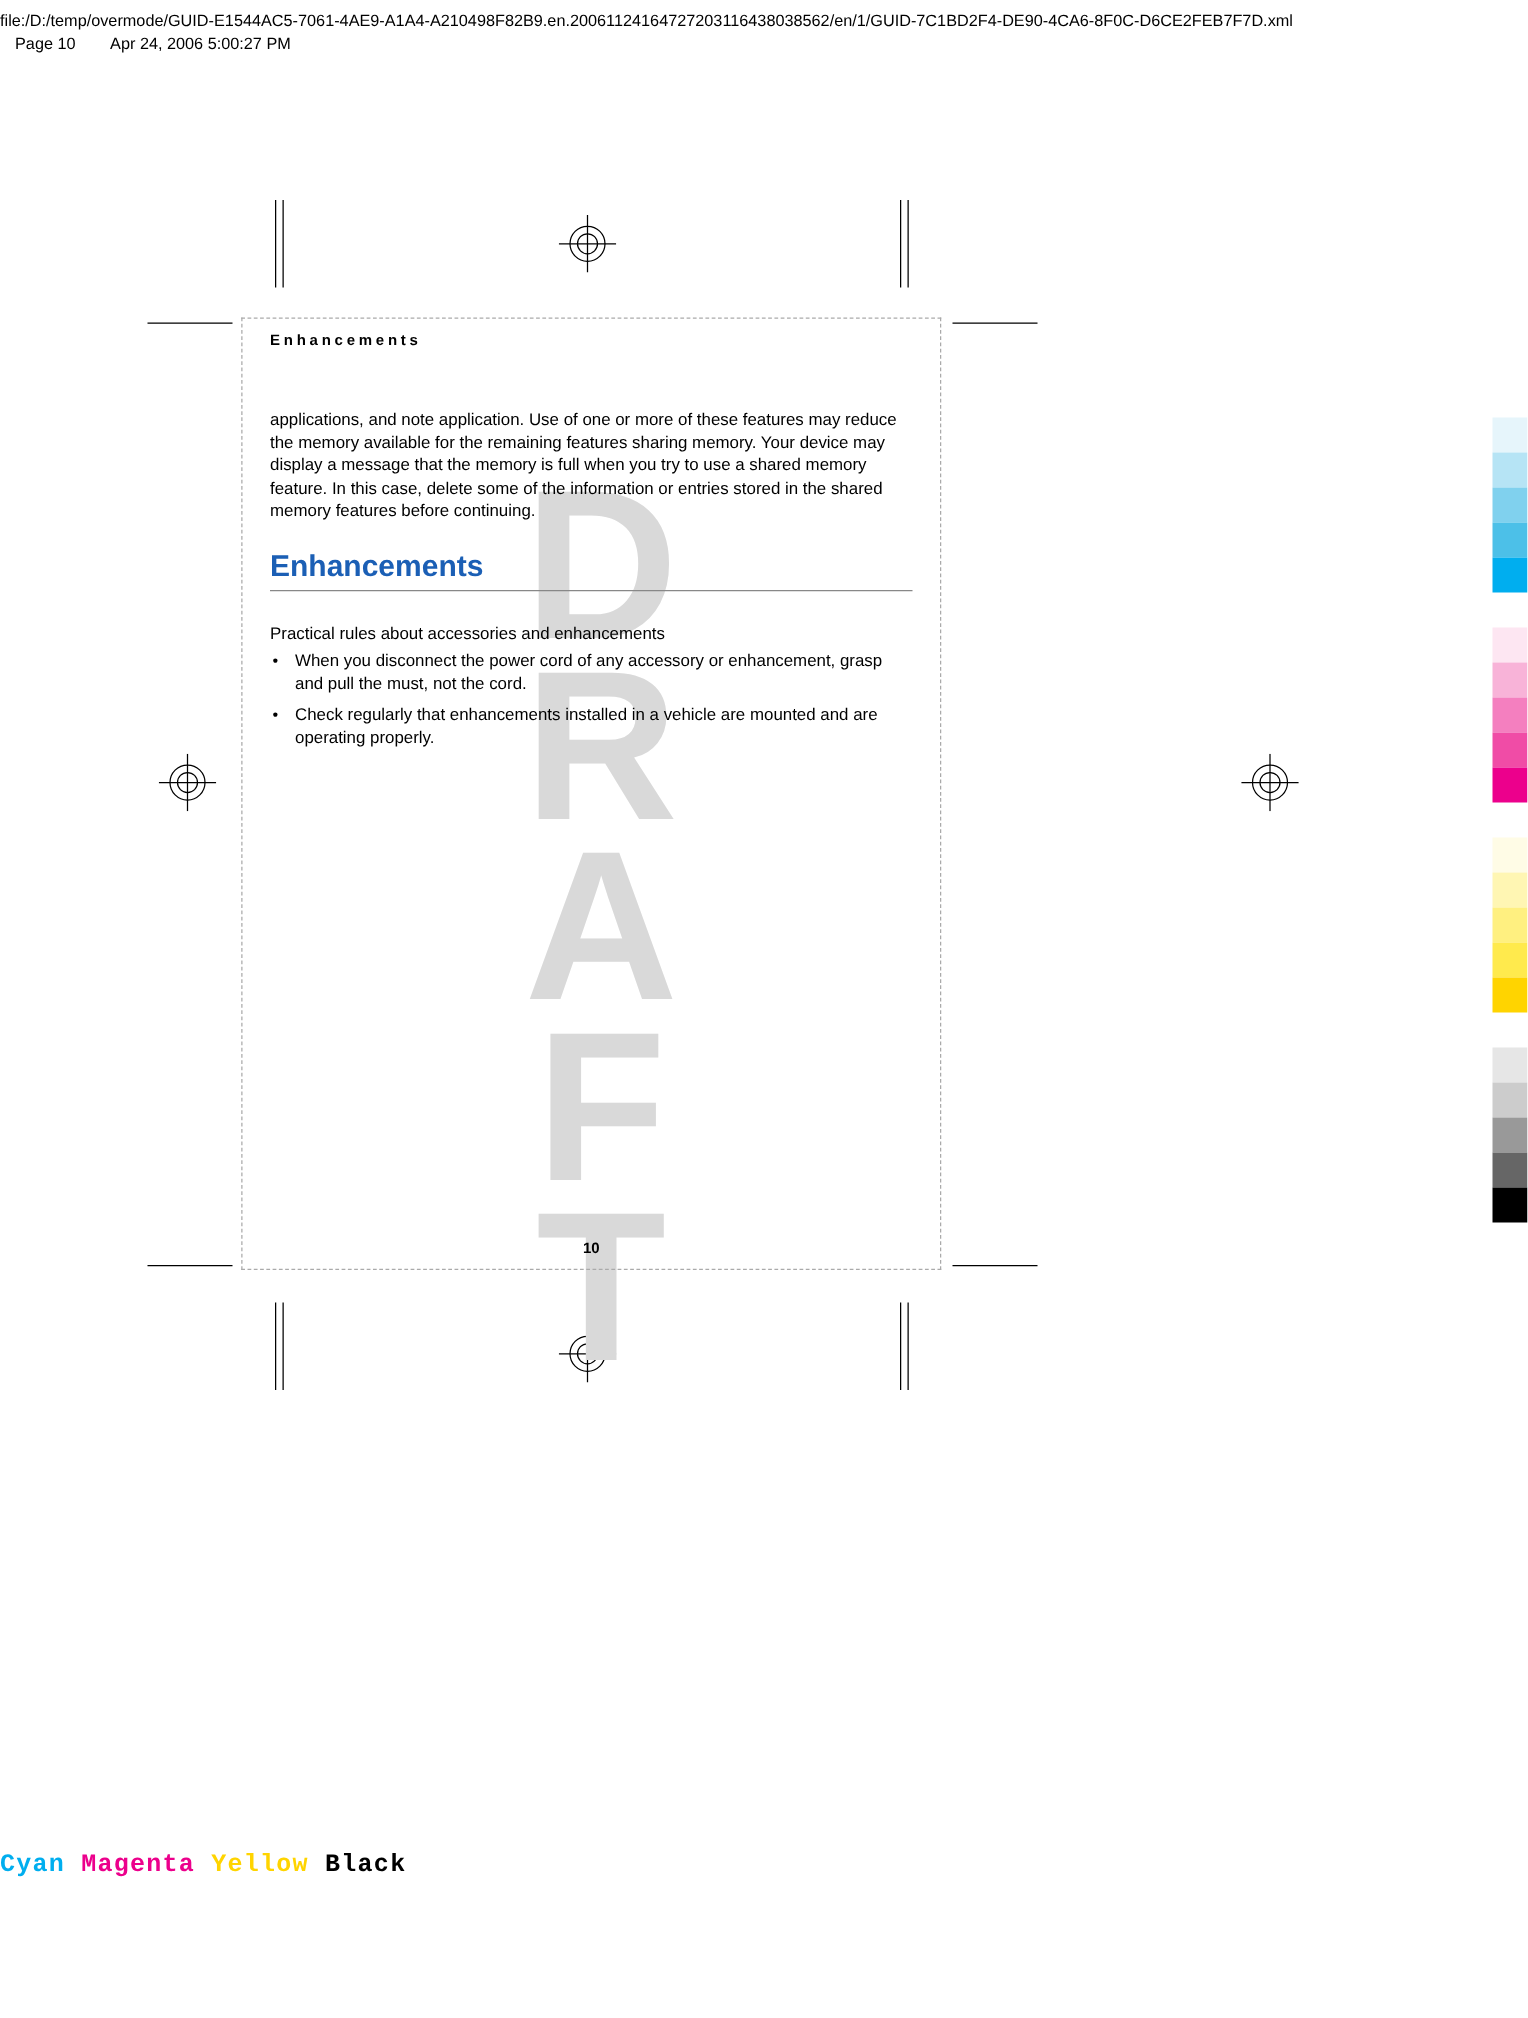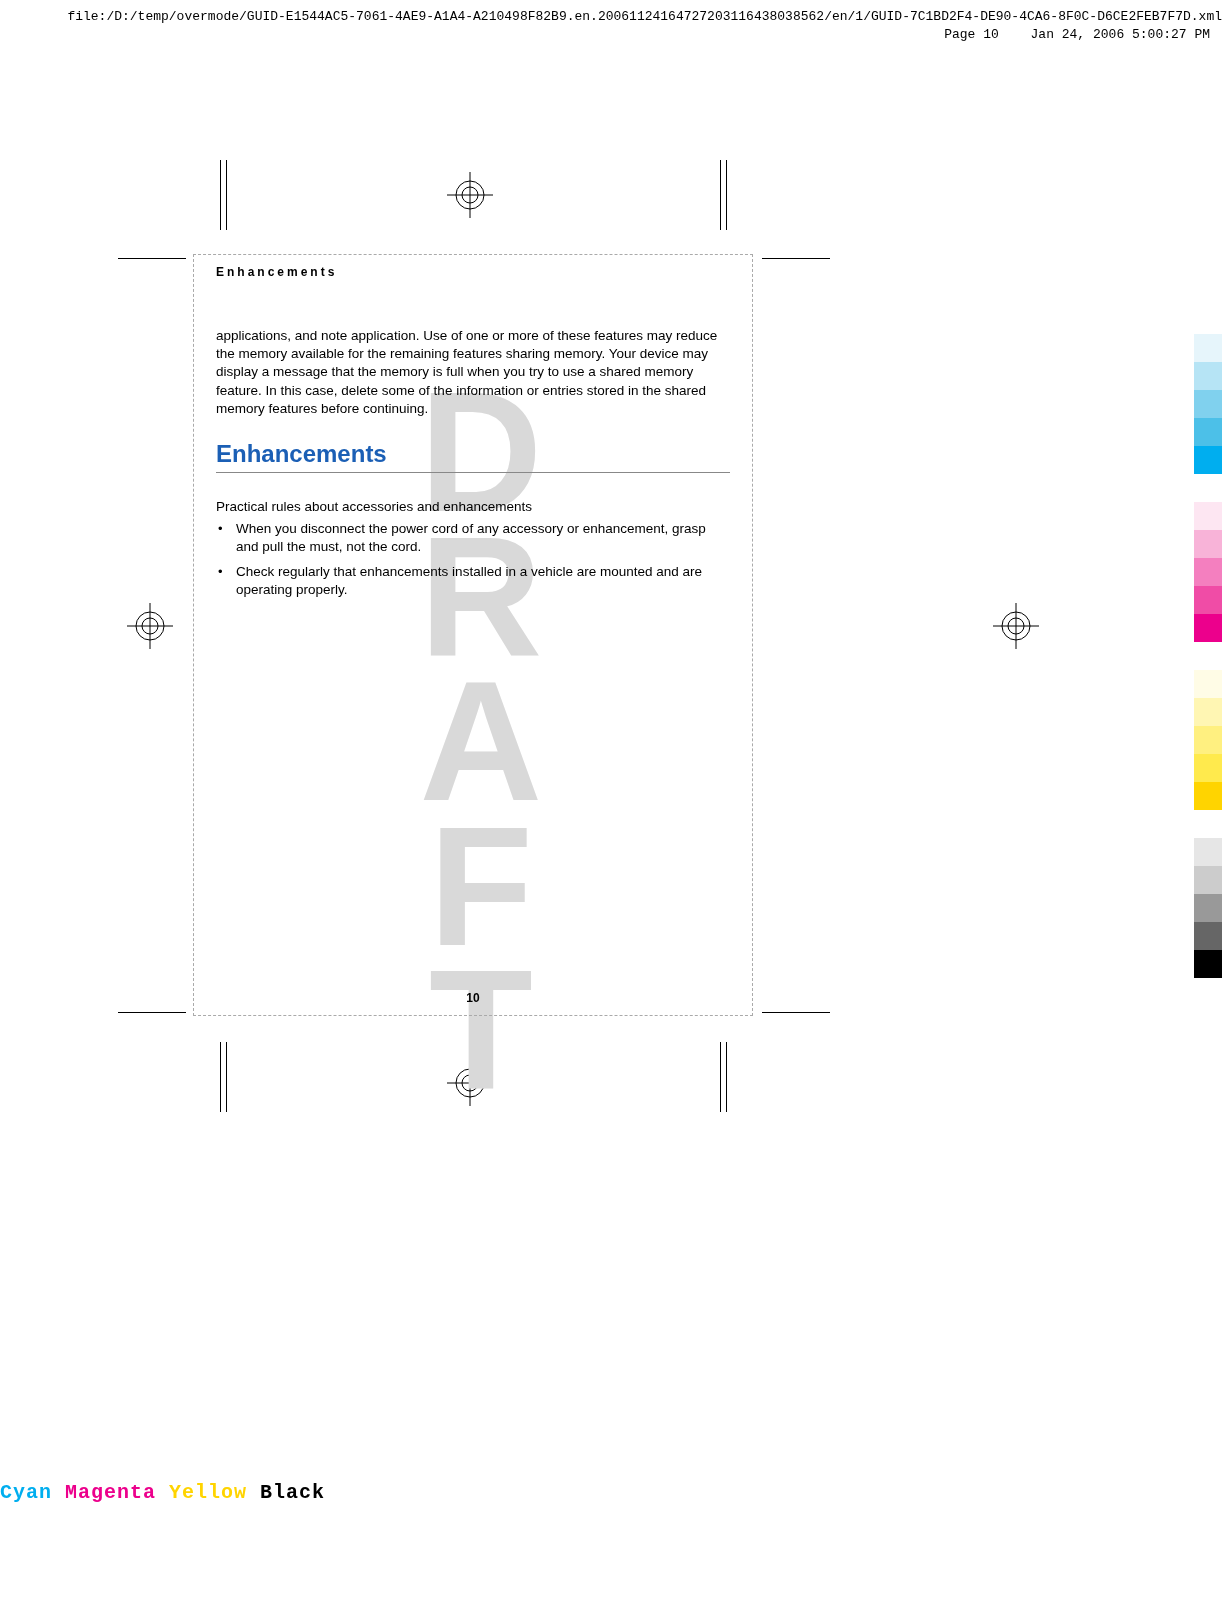--- a/index.html
+++ b/index.html
@@ -5,26 +5,25 @@
   * { box-sizing: border-box; margin: 0; padding: 0; }
   body {
     background: #fff;
     font-family: Arial, Helvetica, sans-serif;
     width: 1222px;
     height: 1614px;
     position: relative;
     overflow: hidden;
   }
   .top-header {
-    text-align: right;
+    text-align: left;
     font-size: 13px;
     color: #000;
     padding-top: 8px;
     line-height: 1.4;
-    font-family: Liberation Mono, monospace;
   }
   .hdr-row2 { display:inline-block; }
   .hdr-row2 span { margin: 0 12px; }
 
   
   .regmark {
     position: absolute;
     width: 46px;
     height: 46px;
   }
@@ -141,21 +140,21 @@
   
   .guide { position:absolute; background:#000; }
 </style>
 </head>
 <body>
 
 <div class="top-header">
   <div>file:/D:/temp/overmode/GUID-E1544AC5-7061-4AE9-A1A4-A210498F82B9.en.20061124164727203116438038562/en/1/GUID-7C1BD2F4-DE90-4CA6-8F0C-D6CE2FEB7F7D.xml</div>
   <div class="hdr-row2">
     <span>Page 10</span>
-    <span>Jan 24, 2006 5:00:27 PM</span>
+    <span>Apr 24, 2006 5:00:27 PM</span>
   </div>
 </div>
 
 <div class="regmark top">
   <svg viewBox="0 0 46 46">
       <circle cx="23" cy="23" r="14" fill="none" stroke="#000" stroke-width="1"></circle>
       <circle cx="23" cy="23" r="8" fill="none" stroke="#000" stroke-width="1"></circle>
       <line x1="23" y1="0" x2="23" y2="46" stroke="#000" stroke-width="1"></line>
       <line x1="0" y1="23" x2="46" y2="23" stroke="#000" stroke-width="1"></line>
     </svg>

